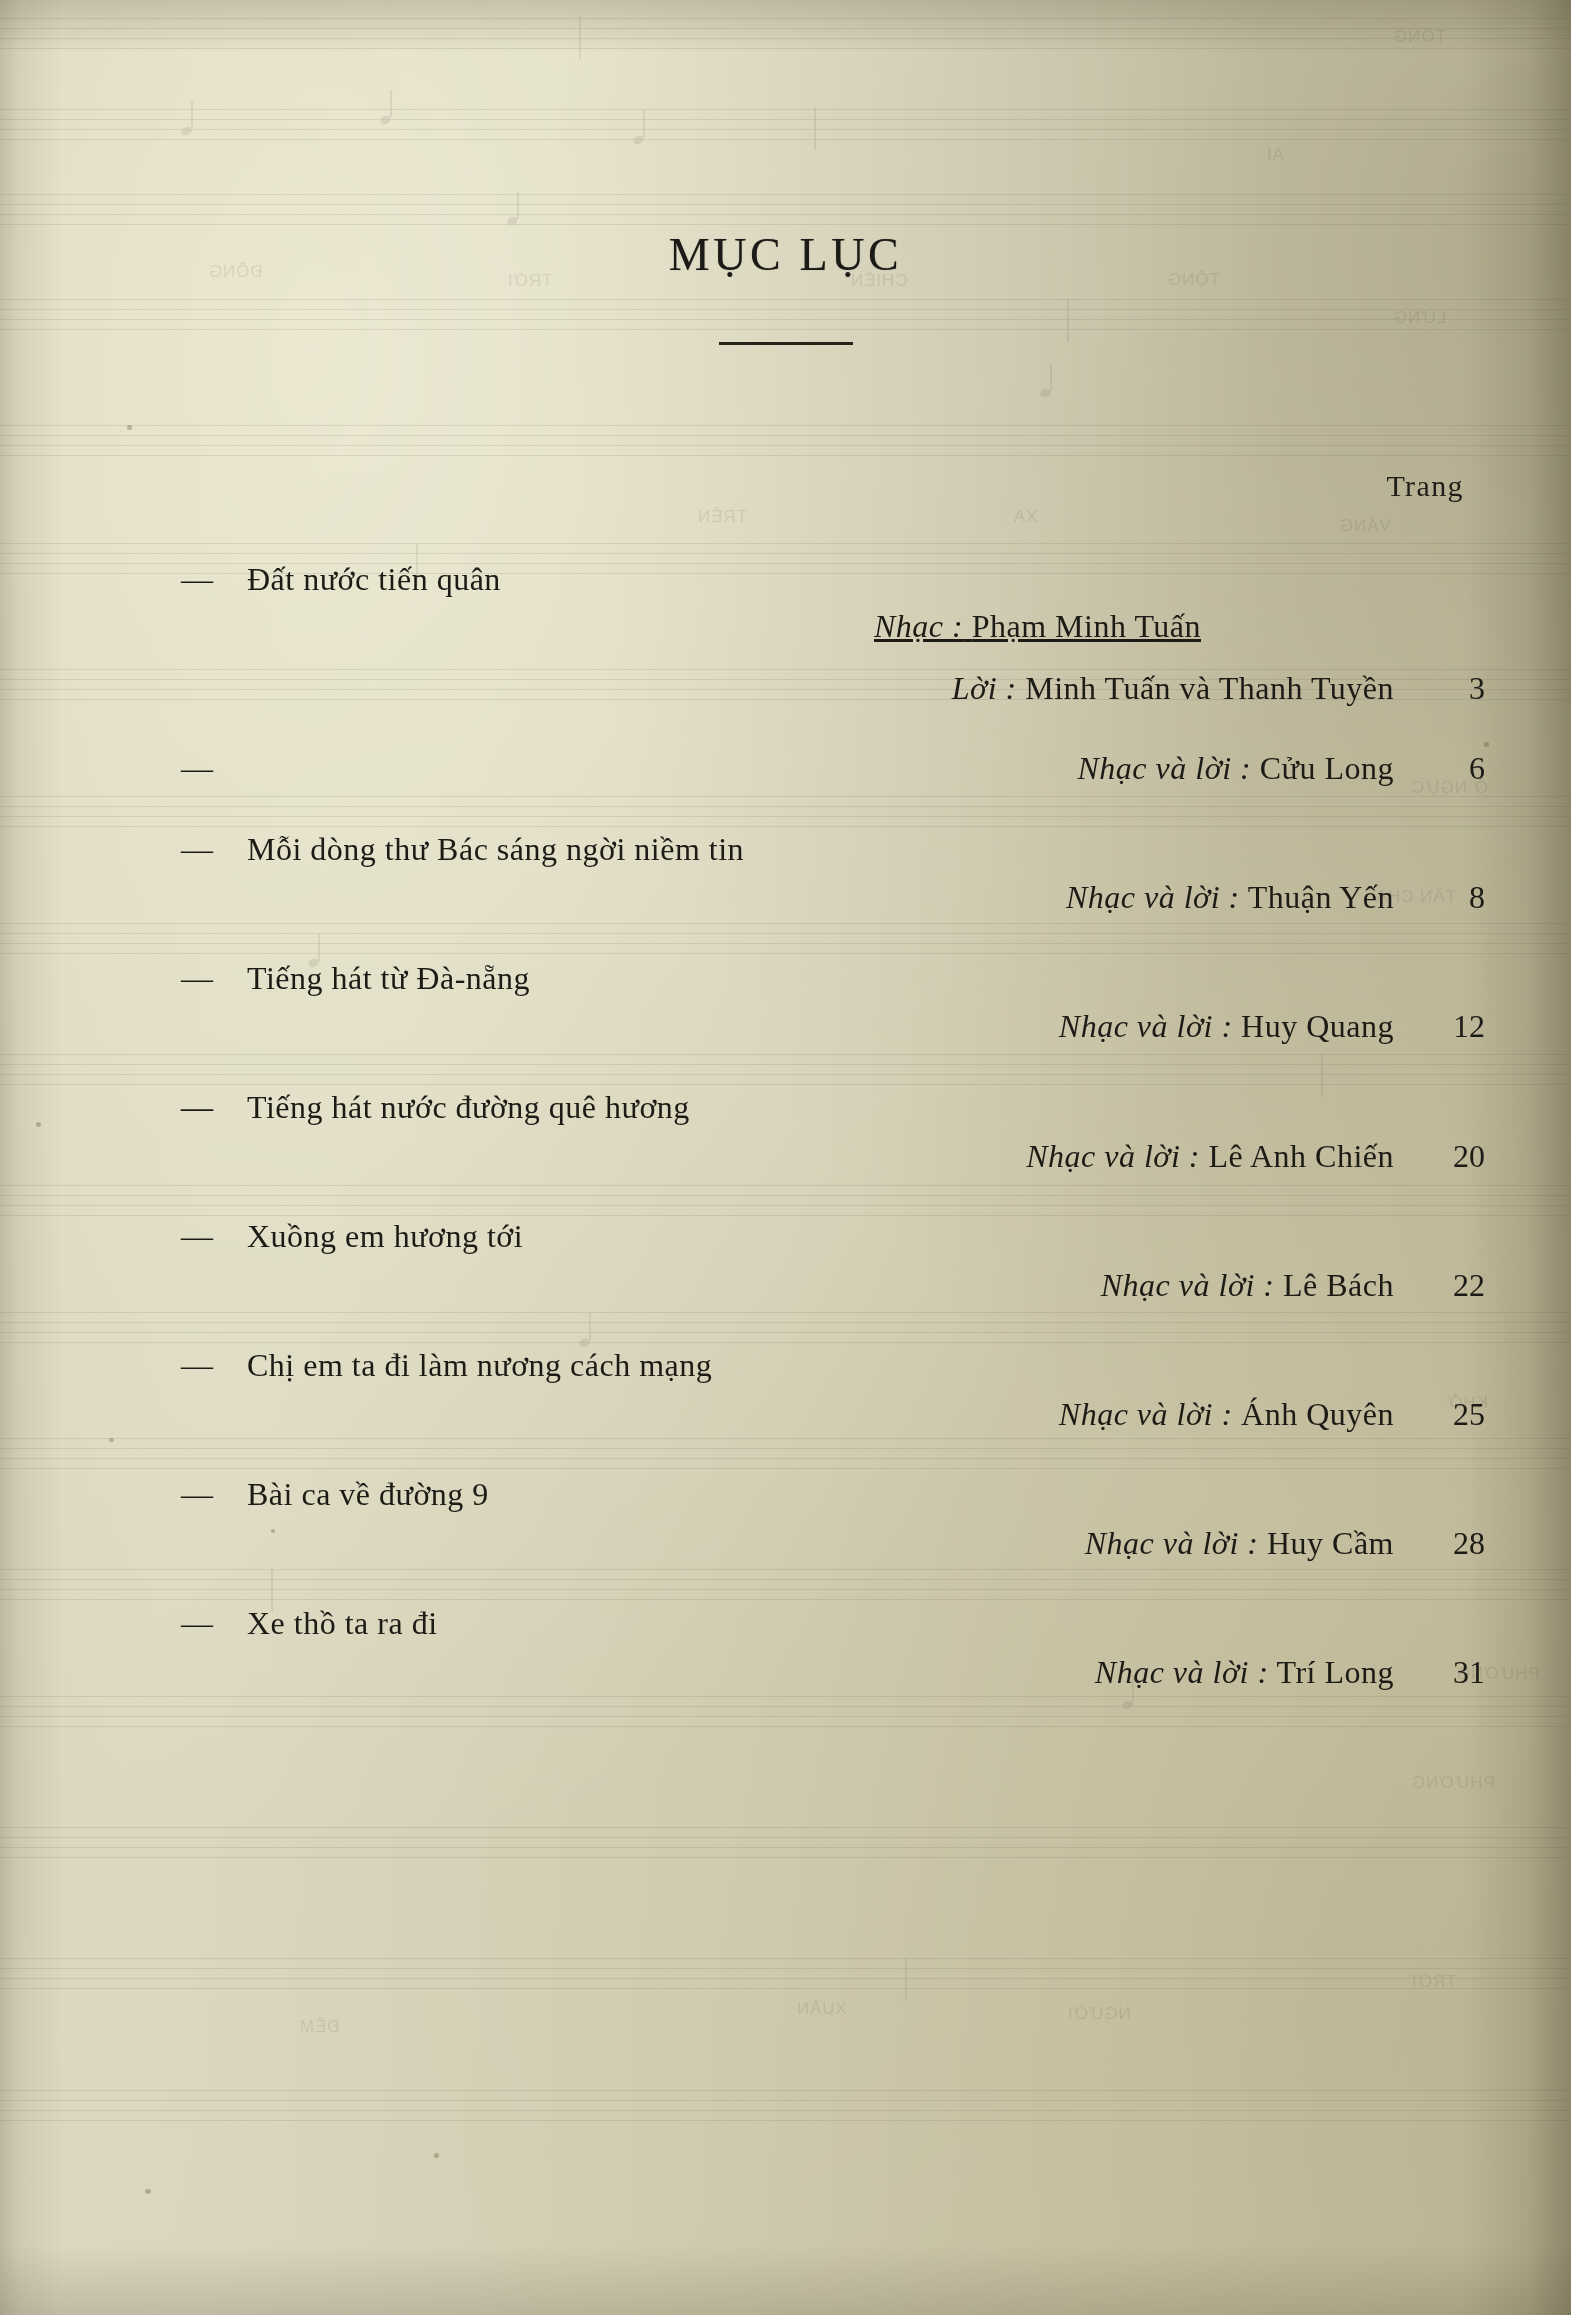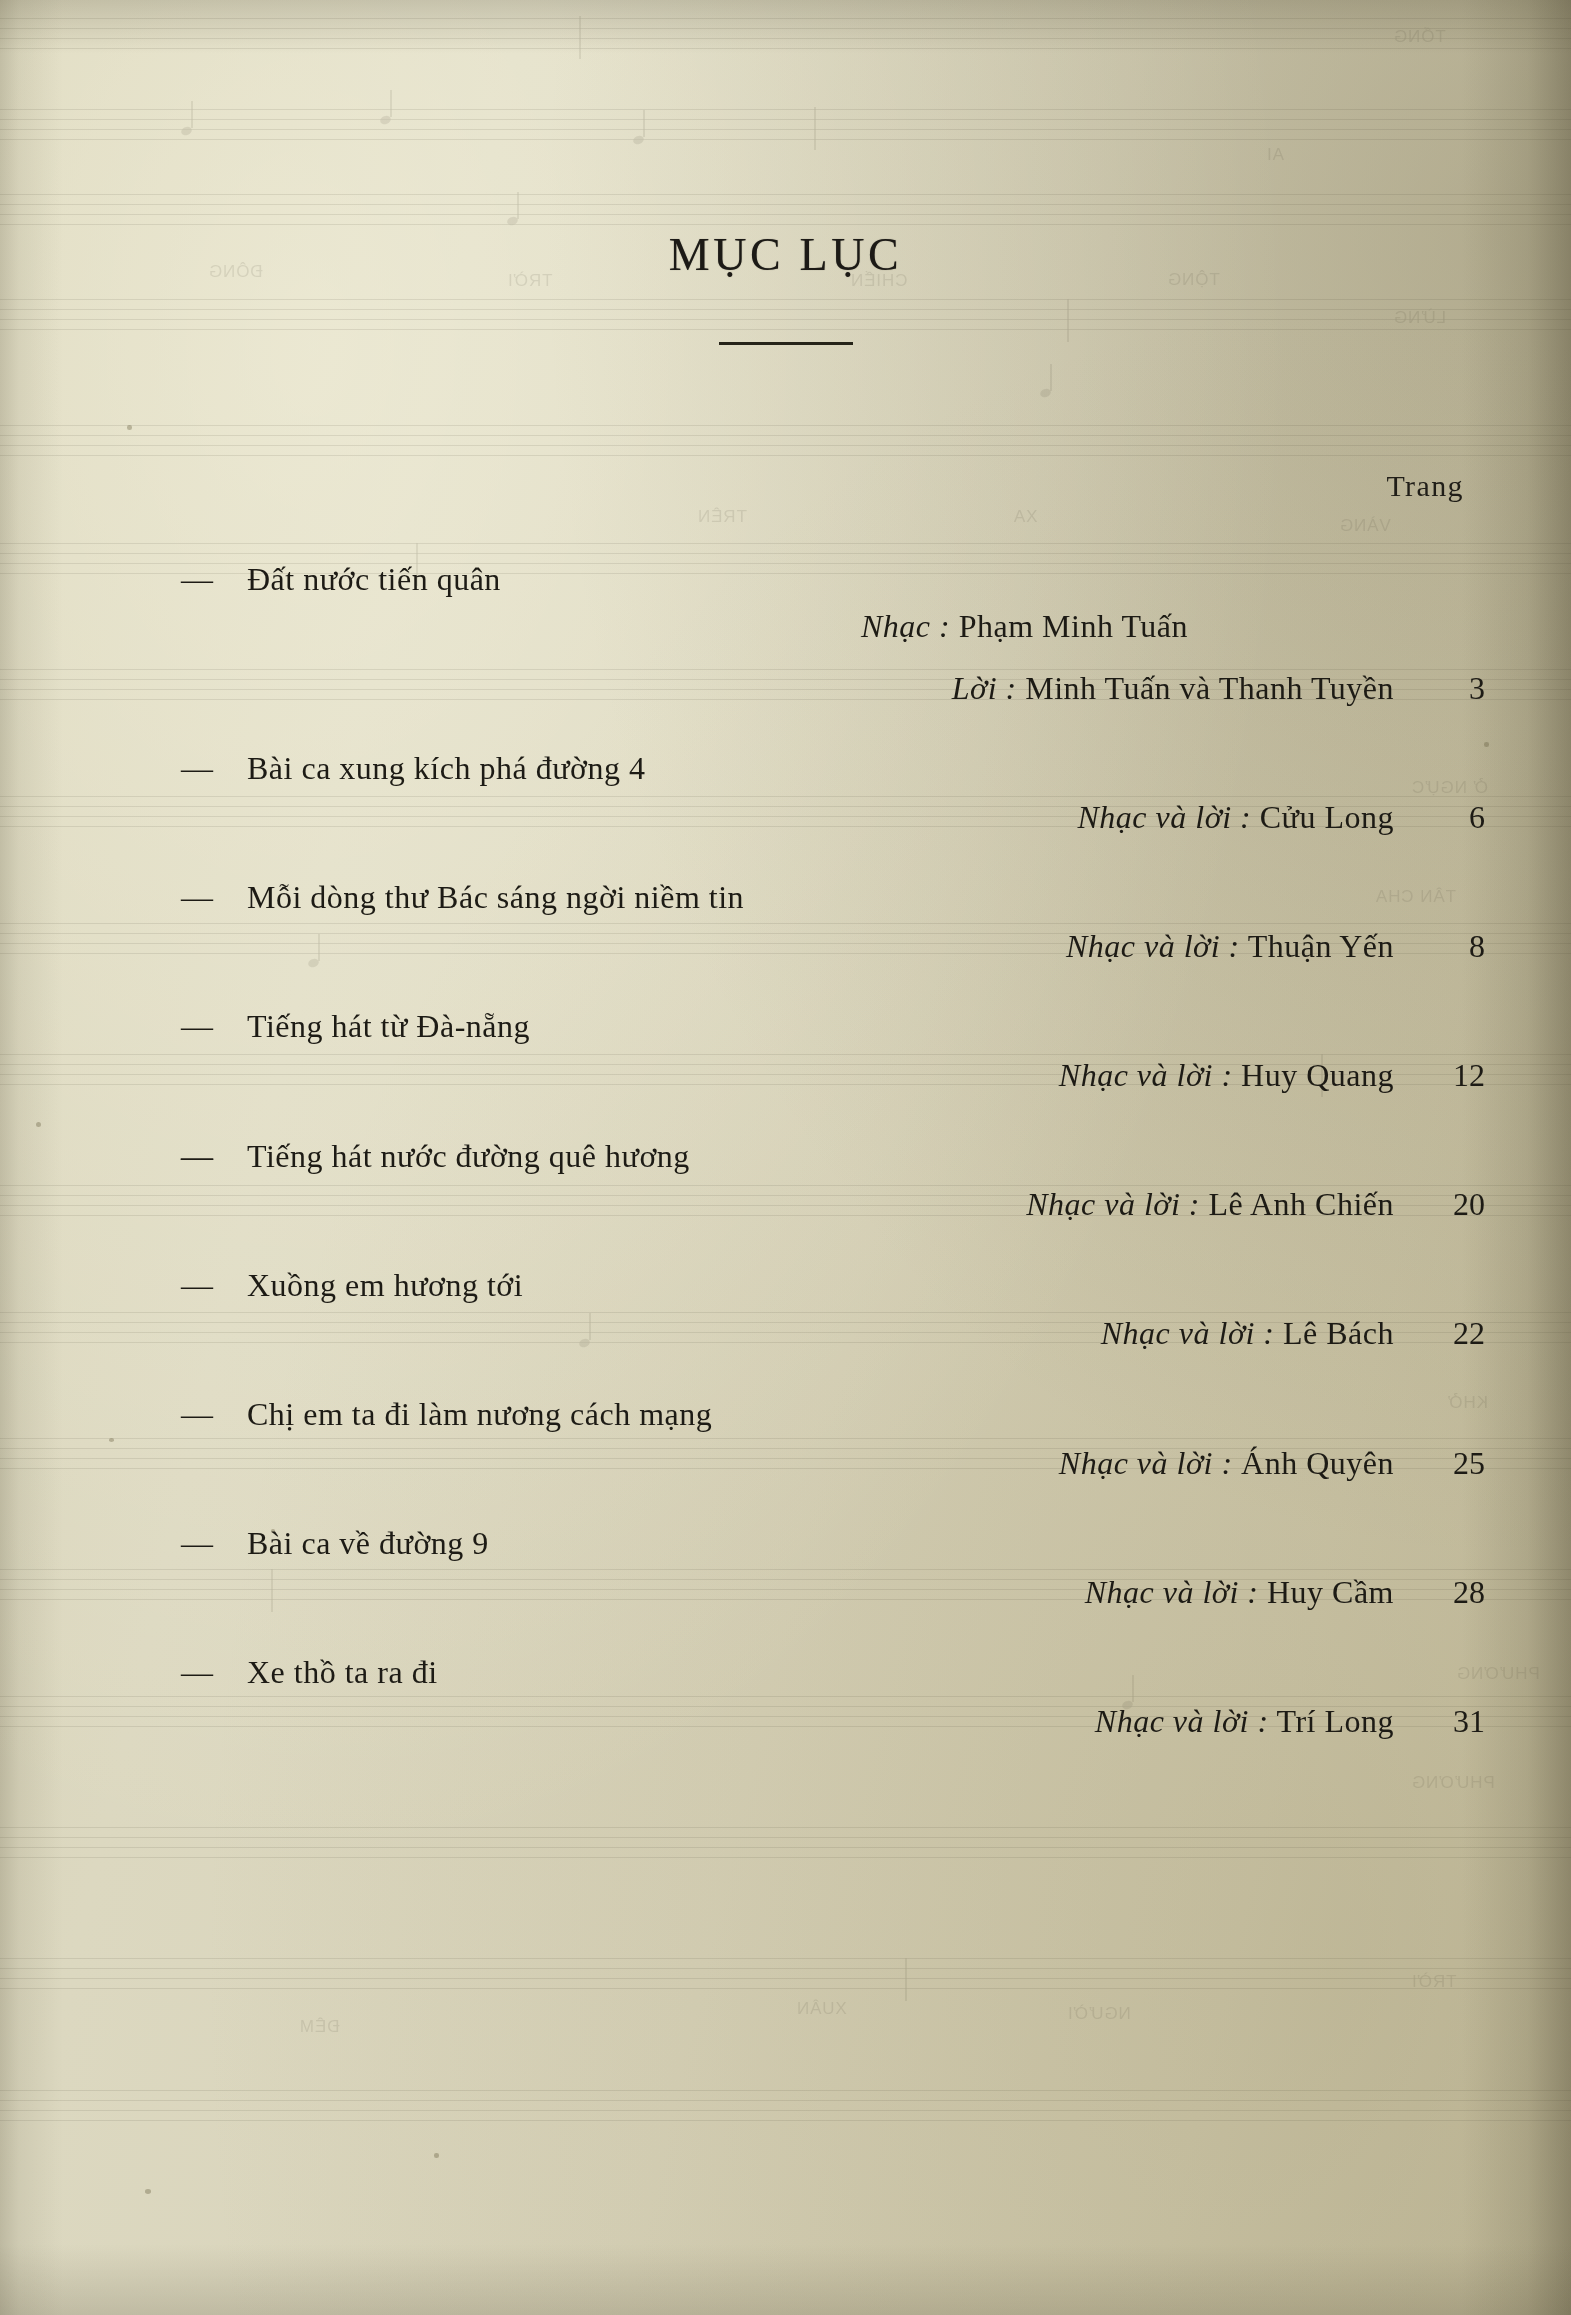--- a/index.html
+++ b/index.html
@@ -207,21 +207,22 @@
     color: #1d1b15;
   }
 
   
   .credit-sub {
     position: relative;
     height: 51px;
     margin-top: 9px;
   }
   .credit-sub .credit {
-    right: 383px;
+    right: 370px;
+    text-decoration: underline;
   }
 </style>
 </head>
 <body>
 
 <div class="page">
 
   <div class="showthrough">
     <div class="staff" style="top:18px;"></div>
     <div class="staff" style="top:109px;"></div>
@@ -326,21 +327,20 @@
             <span class="role">Lời :</span>
             <span class="person">Minh Tuấn và Thanh Tuyền</span>
           </div>
           <div class="page-num">3</div>
         </div>
       </div>
 
       <div class="entry">
         <div class="song-line">
           <span class="dash">—</span>
-          <span class="song-title">Bài ca xung kích phá đường 4</span>
         </div>
         <div class="credit-line">
           <div class="credit">
             <span class="role">Nhạc và lời :</span>
             <span class="person">Cửu Long</span>
           </div>
           <div class="page-num">6</div>
         </div>
       </div>
 

